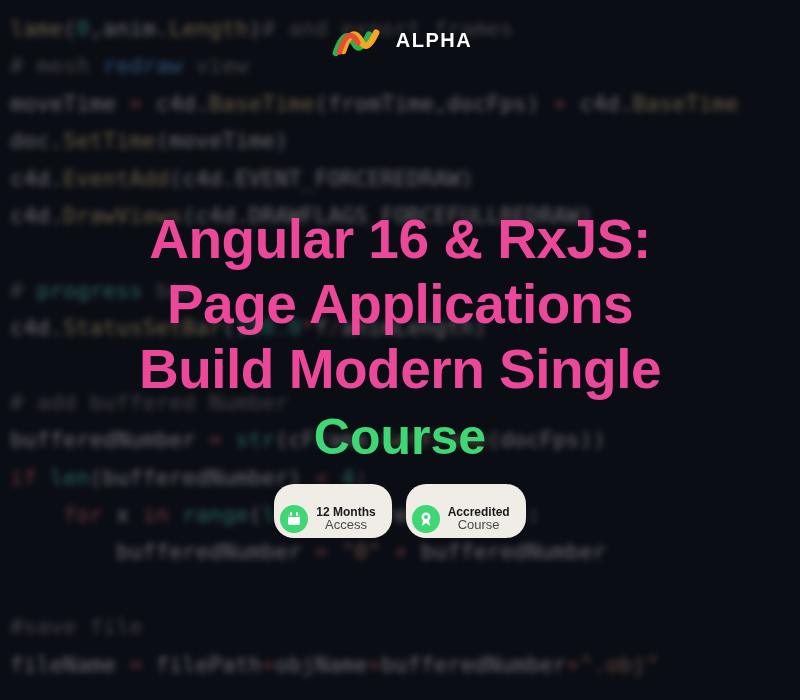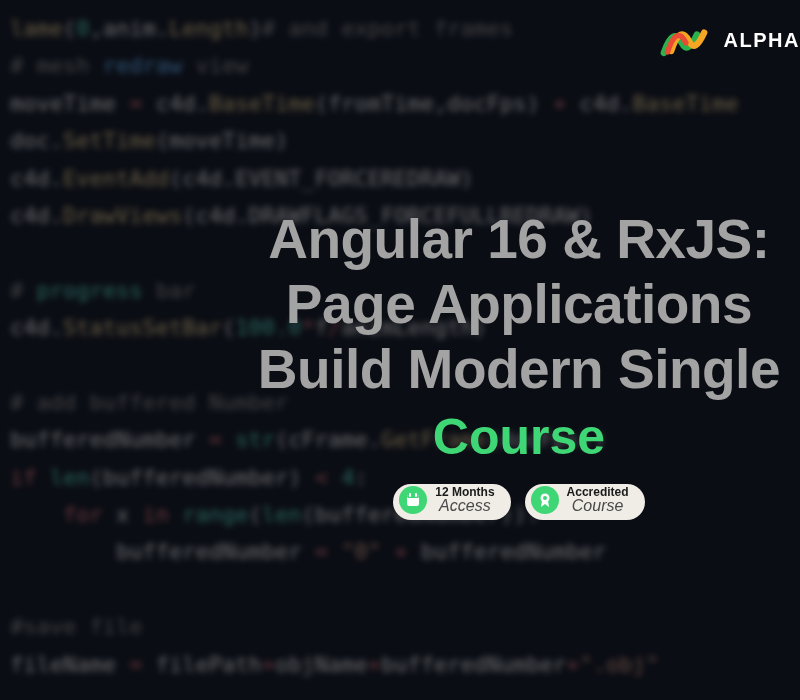--- a/index.html
+++ b/index.html
@@ -34,21 +34,21 @@
     .overlay {
       position: absolute;
       inset: 0;
       background: rgba(10, 13, 20, 0.45);
     }
     .content {
       position: absolute;
       inset: 0;
       display: flex;
       flex-direction: column;
-      align-items: flex-end;
+      align-items: center;
       padding-top: 18px;
     }
     .logo-row {
       display: flex;
       align-items: center;
       gap: 12px;
     }
     .logo-mark {
       width: 56px;
       height: 44px;
@@ -59,21 +59,21 @@
       font-size: 20px;
       letter-spacing: 1.5px;
       line-height: 1.05;
     }
     .title-block {
       margin-top: 145px;
       text-align: center;
       padding: 0 20px;
     }
     .title {
-      color: #a3a3a3;
+      color: #ec4899;
       font-size: 55px;
       font-weight: 800;
       line-height: 1.18;
       letter-spacing: -0.5px;
     }
     .subtitle {
       color: #3fd675;
       font-size: 50px;
       font-weight: 800;
       margin-top: 6px;
@@ -83,21 +83,21 @@
       gap: 14px;
       margin-top: 18px;
       justify-content: center;
     }
     .badge {
       display: flex;
       align-items: center;
       gap: 8px;
       background: #f0ede6;
       border-radius: 20px;
-      padding: 2px 16px 5px 6px;
+      padding: 21px 16px 5px 6px;
     }
     .badge-icon {
       width: 28px;
       height: 28px;
       border-radius: 50%;
       background: #3fd675;
       display: flex;
       align-items: center;
       justify-content: center;
       flex-shrink: 0;
@@ -106,23 +106,22 @@
       display: flex;
       flex-direction: column;
       line-height: 1.05;
     }
     .badge-title {
       font-size: 12px;
       font-weight: 700;
       color: #1a1a1a;
     }
     .badge-sub {
-      font-size: 16px;
+      font-size: 13px;
       color: #4a4a4a;
-      font-style: italic;
     }
   </style>
 </head>
 <body>
 
 <div class="code-bg">
   <div class="line"><span class="kw-yellow">lame</span><span class="kw-white">(</span><span class="kw-cyan">0</span><span class="kw-white">,anim.</span><span class="kw-yellow">Length</span><span class="kw-white">)</span><span class="kw-gray"># and export frames</span></div>
   <div class="line"><span class="kw-gray"># mesh</span> <span class="kw-blue">redraw</span> <span class="kw-gray">view</span></div>
   <div class="line"><span class="kw-white">moveTime</span> <span class="kw-red">=</span> <span class="kw-white">c4d.</span><span class="kw-yellow">BaseTime</span><span class="kw-white">(fromTime,docFps)</span> <span class="kw-red">+</span> <span class="kw-white">c4d.</span><span class="kw-yellow">BaseTime</span></div>
   <div class="line"><span class="kw-white">doc.</span><span class="kw-yellow">SetTime</span><span class="kw-white">(moveTime)</span></div>

